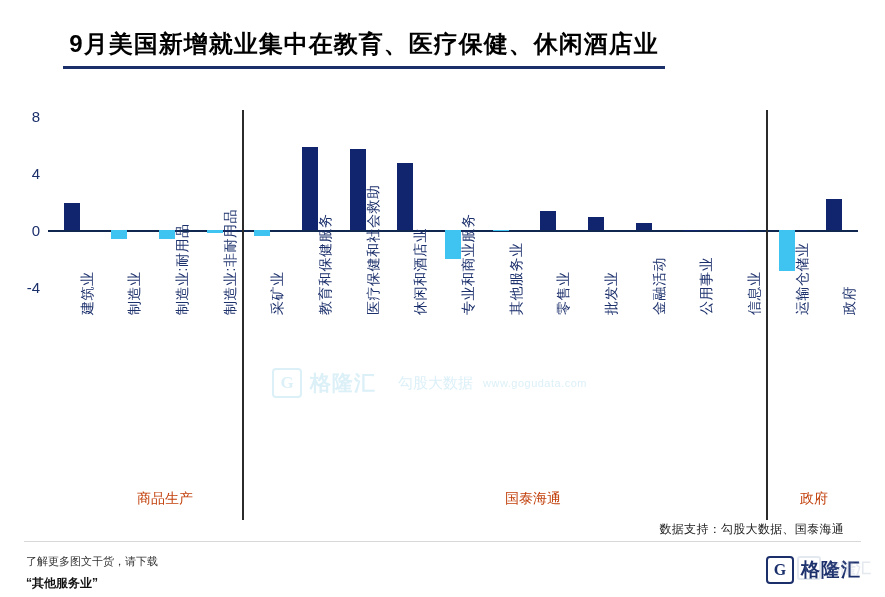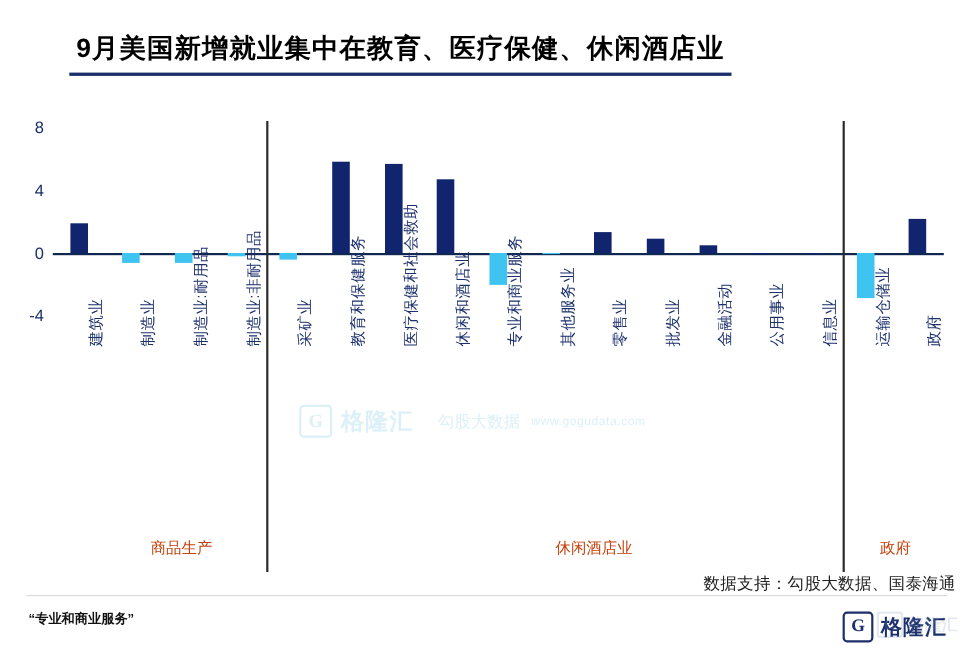--- a/index.html
+++ b/index.html
@@ -145,23 +145,23 @@
   }
   .wm-url {
     font-size: 11px;
     color: #bfe4f2;
     margin-left: 2px;
     letter-spacing: 0.5px;
   }
   
   .source {
     position: absolute;
-    right: 16px;
+    right: 41px;
     top: 521px;
-    font-size: 15px;
+    font-size: 12px;
     color: #222;
     letter-spacing: 0.3px;
     margin-left: 48px;
   }
   .hr {
     position: absolute;
     left: 24px;
     top: 541px;
     width: 837px;
     height: 1px;
@@ -269,21 +269,21 @@
           <div class="bar pos" title="信息业: 0" style="left: 682.882px; width: 16px; top: 122px; height: 1px;"></div>
           <div class="bar neg" title="运输仓储业: -2.9" style="left: 730.529px; width: 16px; top: 122px; height: 41.325px;"></div>
           <div class="bar pos" title="政府: 2.2" style="left: 778.176px; width: 16px; top: 90.65px; height: 31.35px;"></div>
         </div>
     </div>
 
     <div class="vsep" style="left:242px; top:10px; height:410px;"></div>
     <div class="vsep" style="left:766px; top:10px; height:410px;"></div>
 
     <div class="grouplabel" style="left:137px; top:390px;">商品生产</div>
-    <div class="grouplabel" style="left:505px; top:390px;">休闲酒店业</div>
+    <div class="grouplabel" style="left:505px; top:390px;">国泰海通</div>
     <div class="grouplabel" style="left:800px; top:390px;">政府</div>
 
     <div id="catlabels">
         <div class="catlabel" style="left: 78.8235px; top: 215px;">建筑业</div>
         <div class="catlabel" style="left: 126.471px; top: 215px;">制造业</div>
         <div class="catlabel" style="left: 174.118px; top: 215px;">制造业:耐用品</div>
         <div class="catlabel" style="left: 221.765px; top: 215px;">制造业:非耐用品</div>
         <div class="catlabel" style="left: 269.412px; top: 215px;">采矿业</div>
         <div class="catlabel" style="left: 317.059px; top: 215px;">教育和保健服务</div>
         <div class="catlabel" style="left: 364.706px; top: 215px;">医疗保健和社会救助</div>
@@ -304,21 +304,22 @@
       <div class="wm-name">格隆汇</div>
       <div class="wm-sub">勾股大数据</div>
       <div class="wm-url">www.gogudata.com</div>
     </div>
   </div>
 
   <div class="source">数据支持：勾股大数据、国泰海通</div>
   <div class="hr"></div>
 
   <div class="footer-left">
-    <div class="footer-app">“专业和商业服务”</div>
+    <div>了解更多图文干货，请下载</div>
+    <div class="footer-app">“其他服务业”</div>
   </div>
 
   <div class="footer-logo">
     <div class="fl-badge">G</div>
     <div class="fl-name">格隆汇</div>
   </div>
 
   <div class="corner-wm">
     <div class="cw-badge">G</div>
     <div class="cw-name">格隆汇</div>

